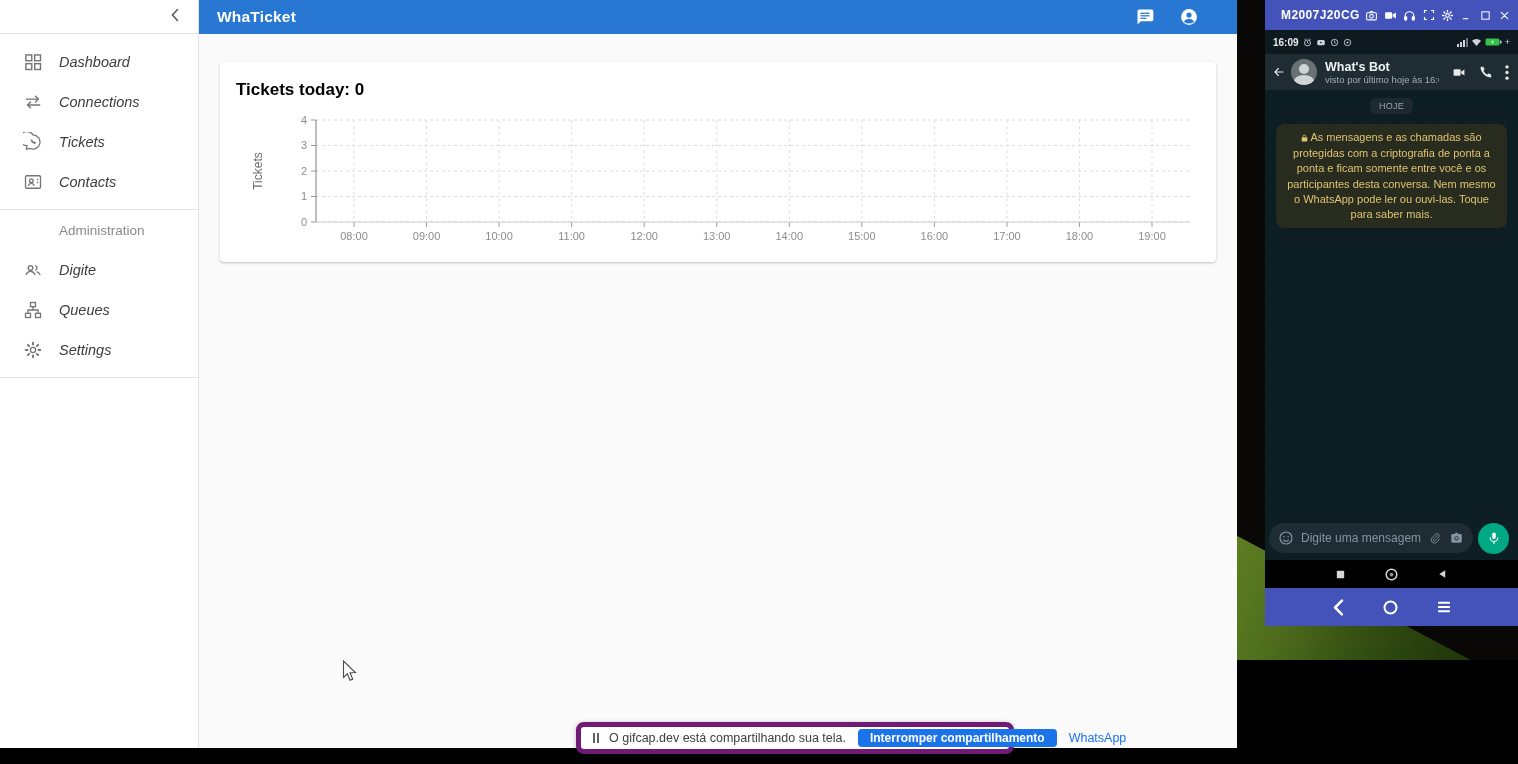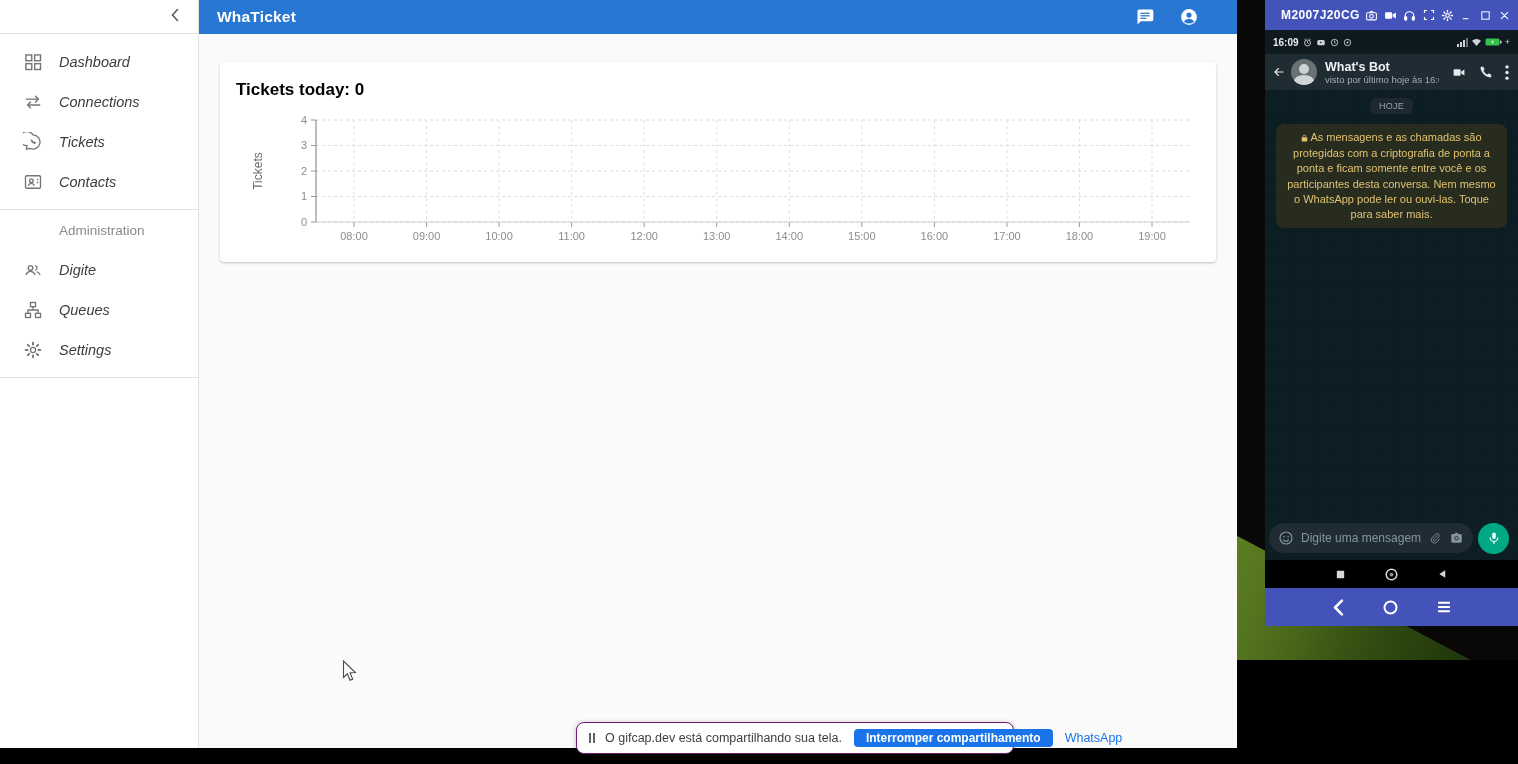--- a/index.html
+++ b/index.html
@@ -33,21 +33,21 @@
   #main { position:absolute; left:199px; top:34px; width:1038px; height:714px;
           background:#fafafa; z-index:1; }
   #card { position:absolute; left:21px; top:28px; width:996px; height:200px;
           background:#fff; border-radius:4px;
           box-shadow:0 1px 3px rgba(0,0,0,.14), 0 1px 2px rgba(0,0,0,.10); }
   #card-title { color:#000000; font-size:17px; font-weight:bold; padding:18px 0 0 16px; }
   #chart-wrap { position:absolute; left:8px; top:48px; }
 
   
   #share-bar { position:absolute; left:576px; top:722px; width:438px; height:32px;
-               background:#fff; border:1px solid #701a75; border-radius:8px;
+               background:#fff; border:5px solid #701a75; border-radius:8px;
                box-shadow:0 1px 5px rgba(0,0,0,.25); display:flex; align-items:center;
                padding:0 10px; z-index:6; }
   #pause-icon { display:flex; gap:2px; margin:0 10px 0 2px; }
   #pause-icon i { display:block; width:2px; height:10px; background:#5f6368; }
   #share-msg { font-size:12.5px; color:#3c4043; white-space:nowrap; }
   #share-stop { margin-left:12px; background:#1a73e8; color:#fff; border:none;
                 font-size:12px; font-weight:bold; padding:2px 12px; border-radius:4px;
                 cursor:pointer; white-space:nowrap;
                 font-family:"Liberation Sans", sans-serif; }
   #share-hide { margin-left:12px; color:#1a73e8; font-size:12.5px; cursor:pointer; }

